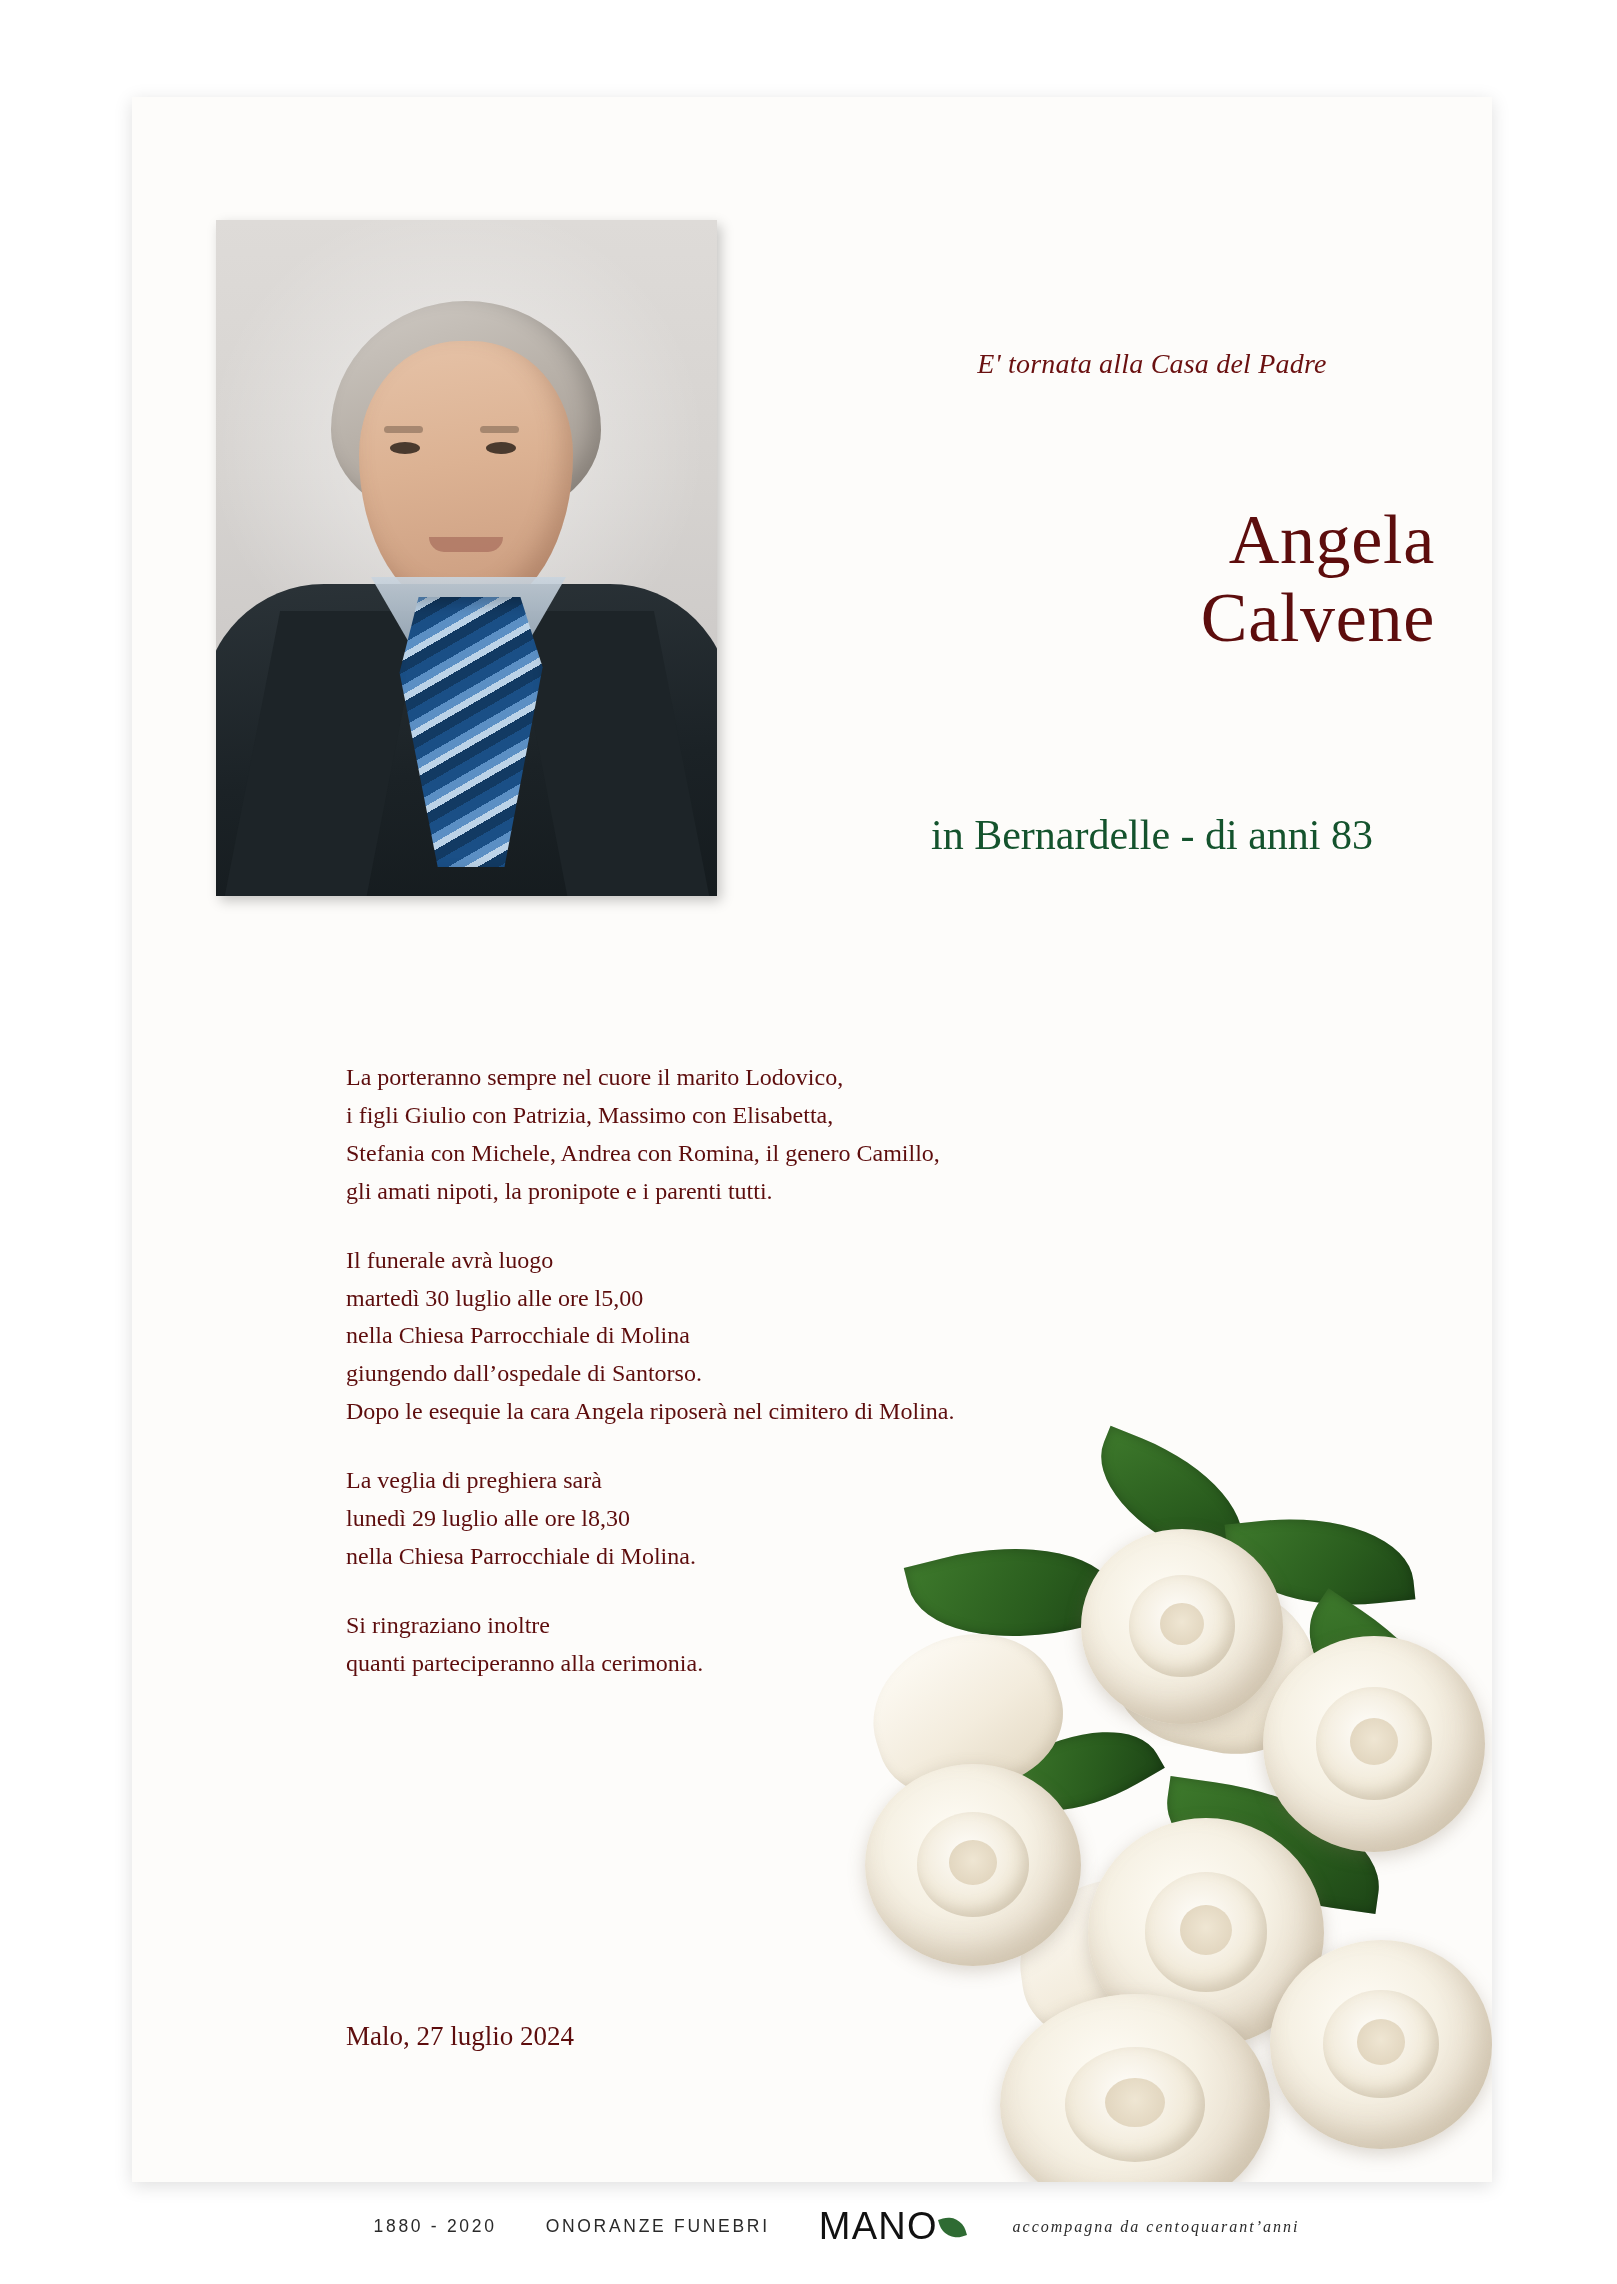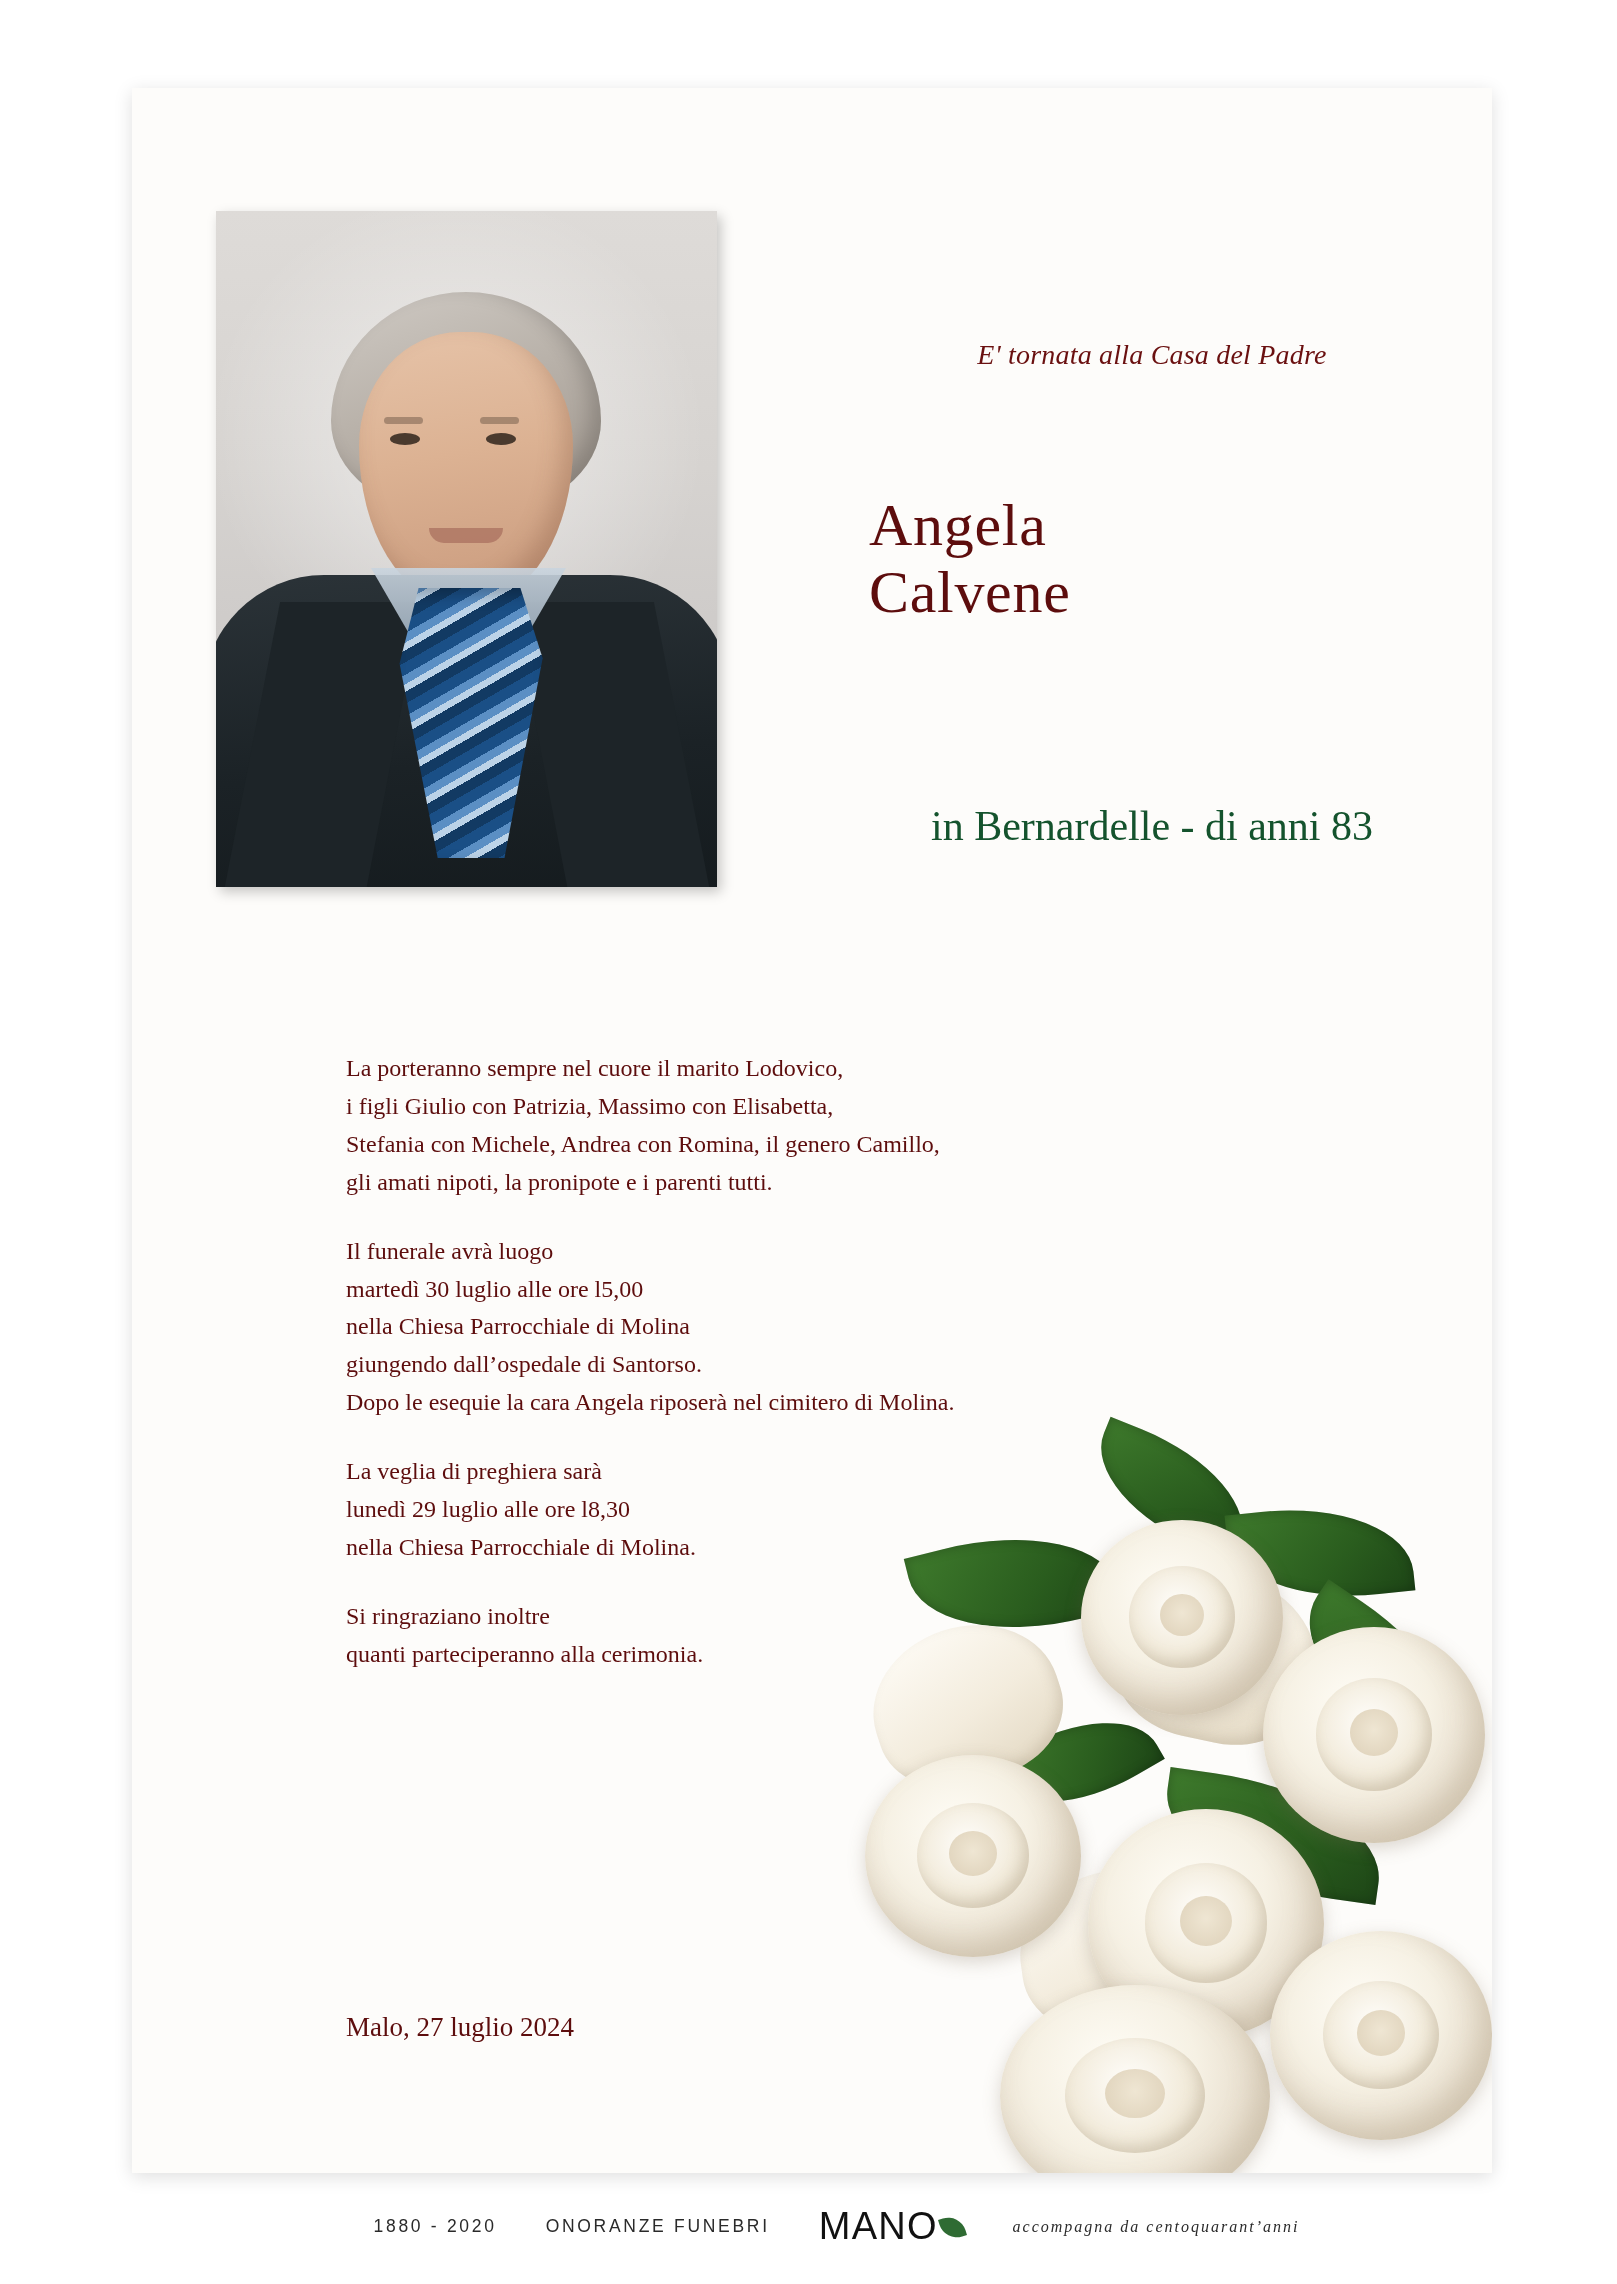--- a/index.html
+++ b/index.html
@@ -18,21 +18,21 @@
     position: relative;
     width: 1617px;
     height: 2284px;
     background: #ffffff;
   }
 
   
   .card {
     position: absolute;
     left: 132px;
-    top: 88px;
+    top: 97px;
     width: 1360px;
     height: 2085px;
     background: #fdfcfa;
     box-shadow: 0 4px 17.5px rgba(0,0,0,0.13);
     overflow: hidden;
   }
 
   
   .portrait-wrap {
     position: absolute;
@@ -161,22 +161,22 @@
     font-style: italic;
     font-size: 28px;
     color: #6a1010;
     letter-spacing: 0.2px;
   }
   .name {
     position: absolute;
     left: 737px;
     top: 404px;
     width: 566px;
-    text-align: left;
-    font-size: 60px;
+    text-align: right;
+    font-size: 70px;
     line-height: 1.12;
     color: #5d0d0d;
     letter-spacing: 0.7px;
   }
   .subname {
     position: absolute;
     left: 737px;
     top: 714px;
     width: 566px;
     text-align: center;

